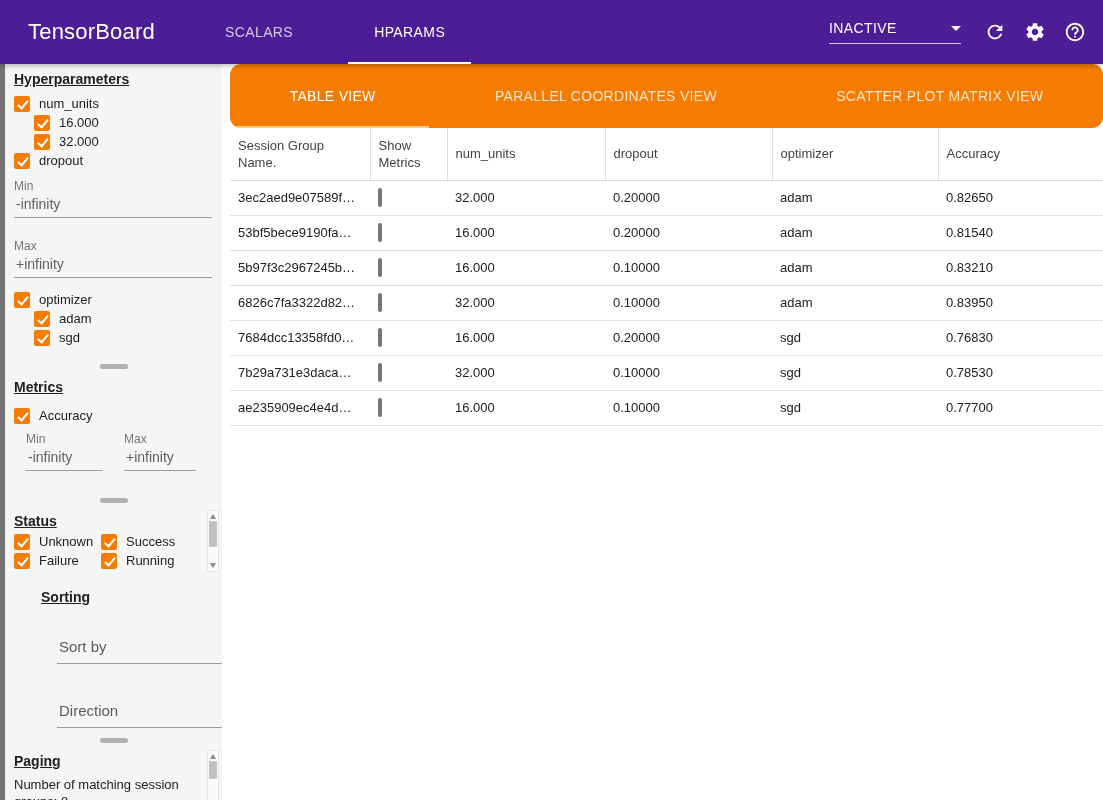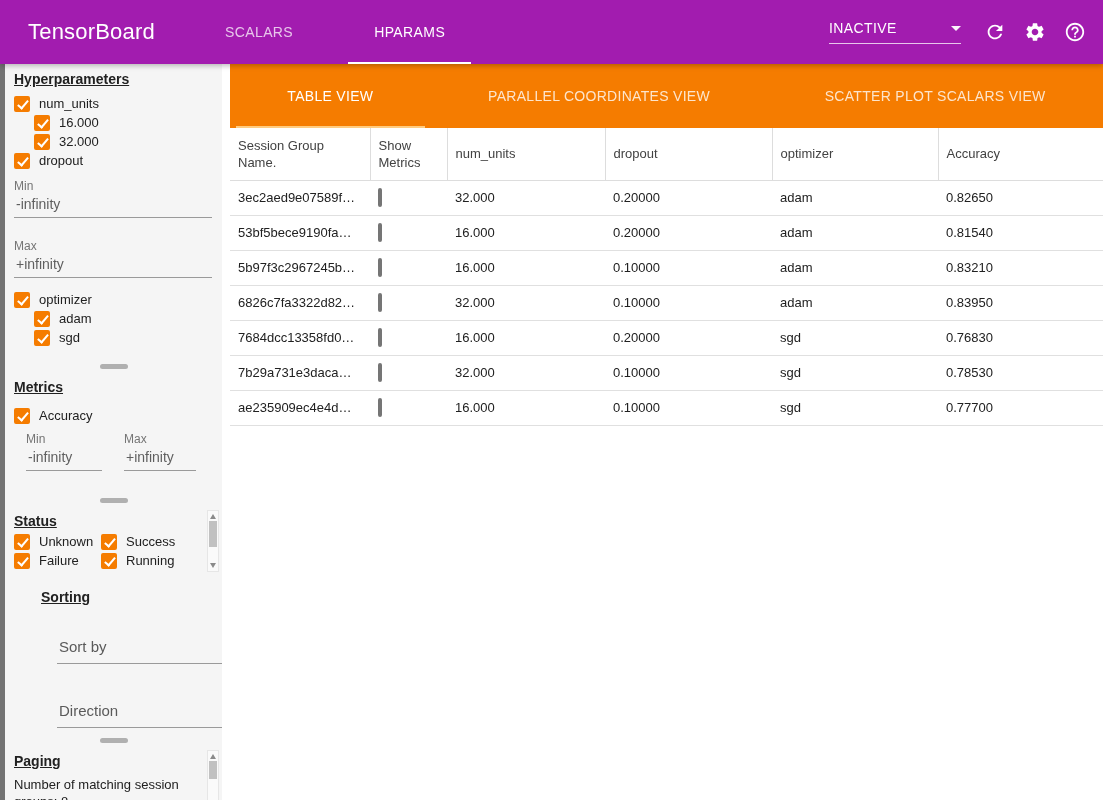--- a/index.html
+++ b/index.html
@@ -1,21 +1,21 @@
 <!DOCTYPE html>
 <html><head>
 <meta charset="utf-8">
 <style>
   html,body{margin:0;padding:0;}
   body{width:1103px;height:800px;overflow:hidden;background:#fff;
        font-family:"Liberation Sans","DejaVu Sans",sans-serif;color:#212121;}
   .app{position:relative;width:1103px;height:800px;}
 
   
-  .topbar{position:absolute;top:0;left:0;width:100%;height:64px;background:#a21caf;color:#fff;
+  .topbar{position:absolute;top:0;left:0;width:100%;height:64px;background:#4c1d95;color:#fff;
           display:flex;align-items:stretch;box-shadow:0 2px 5px rgba(0,0,0,.25);z-index:20;}
   .tb-title{font-size:22px;font-weight:500;line-height:64px;padding-left:28px;letter-spacing:.2px;}
   .tb-tabs{display:flex;margin-left:44px;gap:29px;}
   .tb-tab{position:relative;display:flex;align-items:center;padding:0 26px;font-size:14px;font-weight:500;
           letter-spacing:.4px;color:rgba(255,255,255,.75);cursor:pointer;}
   .tb-tab.active{color:#fff;}
   .tb-tab.active::after{content:"";position:absolute;left:0;right:0;bottom:0;height:2px;background:#fff;}
   .tb-right{margin-left:auto;display:flex;align-items:center;padding-right:8px;}
   .reload-select{width:132px;margin-right:14px;border-bottom:1px solid rgba(255,255,255,.75);
                  display:flex;align-items:center;justify-content:space-between;padding-bottom:7px;
@@ -70,21 +70,21 @@
   .tri-down{width:0;height:0;border-left:3.5px solid transparent;border-right:3.5px solid transparent;
           border-top:5px solid #8a8a8a;margin-top:auto;margin-bottom:3px;}
   .vscroll .thumb{width:8px;background:#c1c1c1;margin-top:2px;flex:none;cursor:grab;}
   .status-scroll{top:4px;bottom:2px;}
   .status-scroll .thumb{height:26px;}
   .paging-scroll{top:4px;height:52px;}
   .paging-scroll .thumb{height:18px;}
 
   
   .main{position:absolute;top:64px;left:230px;width:873px;bottom:0;background:#fff;}
-  .view-tabs{height:64px;background:#f57c00;display:flex;align-items:stretch;}
+  .view-tabs{height:64px;background:#f57c00;display:flex;align-items:stretch;border-radius:11px;}
   .vtab{flex:1 1 auto;position:relative;display:flex;align-items:center;justify-content:center;
         padding:0 16px;white-space:nowrap;color:rgba(255,255,255,.8);font-size:14px;font-weight:500;
         letter-spacing:.3px;cursor:pointer;}
   .vtab.active{color:#fff;}
   .vtab.active::after{content:"";position:absolute;left:6px;right:6px;bottom:0;height:2px;background:#ffcc80;}
   table.sessions{border-collapse:collapse;width:100%;table-layout:fixed;}
   table.sessions th{height:52px;box-sizing:border-box;font-size:13px;font-weight:400;color:#424242;
         text-align:left;vertical-align:middle;padding:0 8px;border-right:1px solid #ddd;
         border-bottom:1px solid #ddd;line-height:17px;cursor:pointer;}
   table.sessions th:last-child{border-right:none;}
@@ -262,21 +262,21 @@
   <main class="main">
 
     <div class="view-tabs">
       <div class="vtab active">
         <span>TABLE VIEW</span>
       </div>
       <div class="vtab">
         <span>PARALLEL COORDINATES VIEW</span>
       </div>
       <div class="vtab">
-        <span>SCATTER PLOT SCALARS VIEW</span>
+        <span>SCATTER PLOT MATRIX VIEW</span>
       </div>
     </div>
 
     <table class="sessions">
       <colgroup>
         <col style="width:140px">
           <col style="width:77px">
           <col style="width:158px">
         <col style="width:167px">
           <col style="width:166px">

